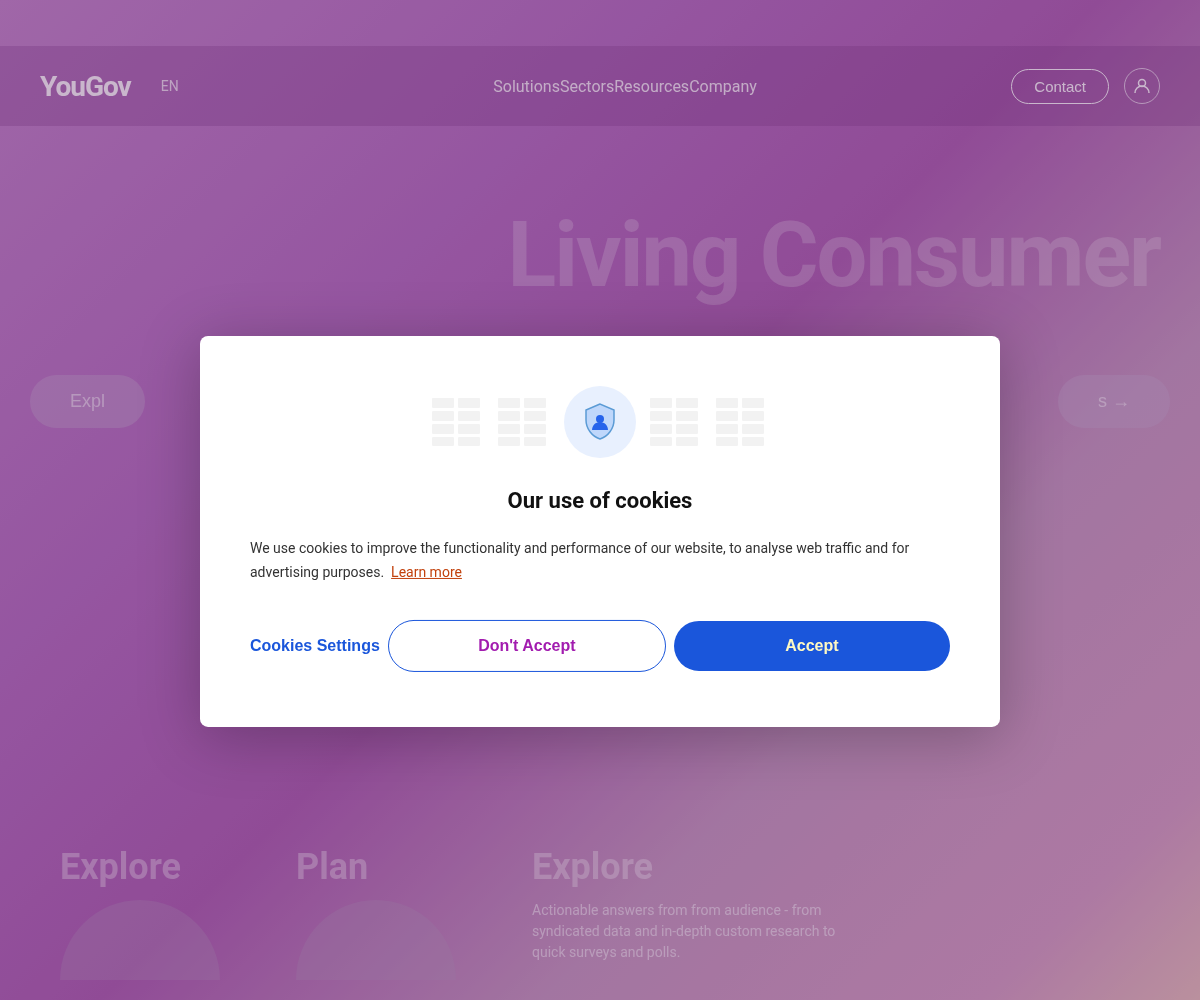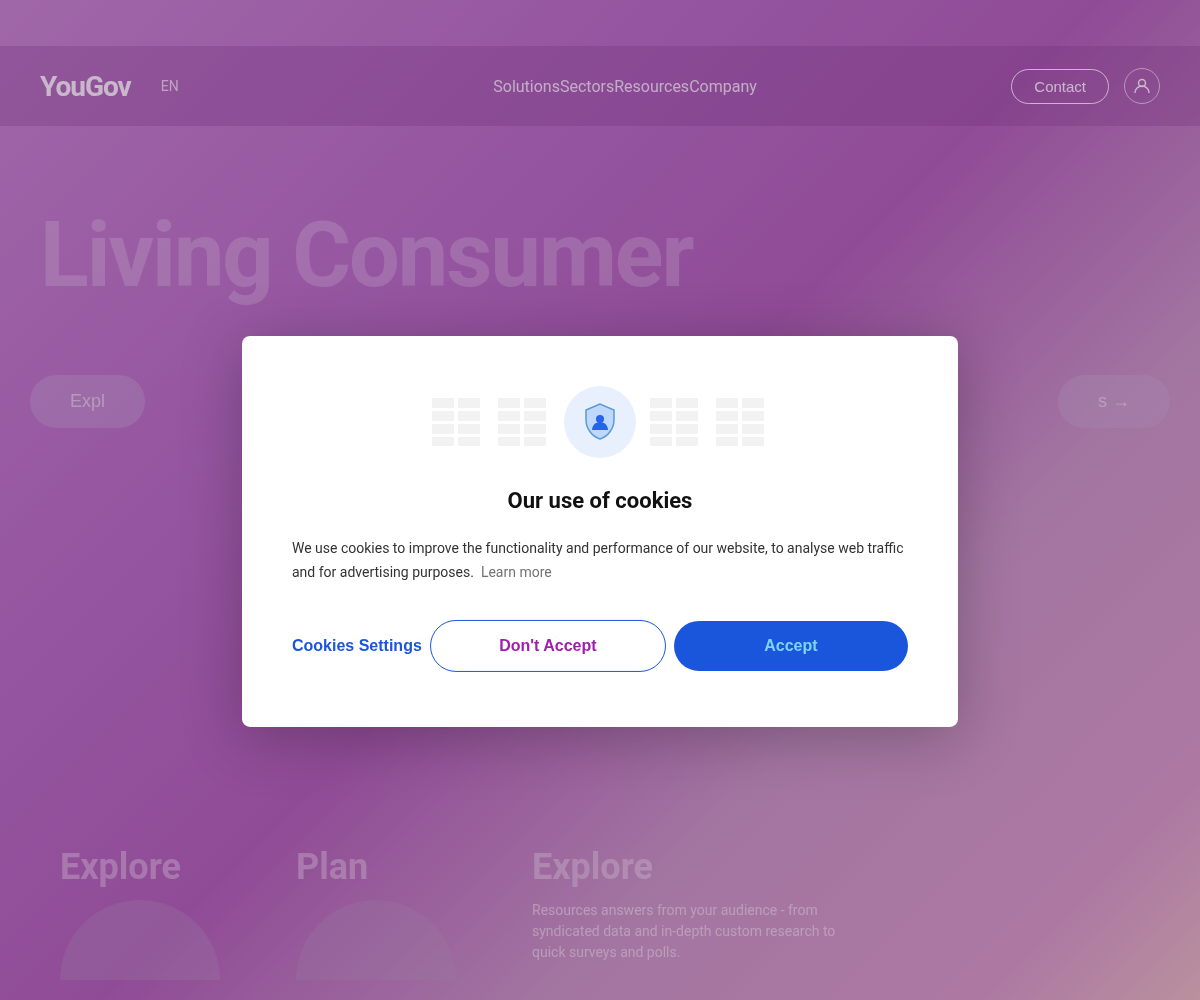--- a/index.html
+++ b/index.html
@@ -75,21 +75,21 @@
       display: flex;
       align-items: center;
       justify-content: center;
       cursor: pointer;
     }
 
     
     .hero {
       position: relative;
       z-index: 1;
-      text-align: left;
+      text-align: right;
       padding: 80px 40px 40px;
     }
     .hero-title {
       font-size: 90px;
       font-weight: 700;
       color: rgba(255,255,255,0.25);
       letter-spacing: -2px;
       line-height: 1.1;
     }
 
@@ -157,21 +157,21 @@
 
     
     .cookie-modal {
       position: absolute;
       top: 50%;
       left: 50%;
       transform: translate(-50%, -42%);
       z-index: 20;
       background: white;
       border-radius: 8px;
-      width: 716px;
+      width: 800px;
       padding: 50px 50px 55px;
       box-shadow: 0 10px 60px rgba(0,0,0,0.25);
     }
 
     
     .icon-row {
       display: flex;
       align-items: center;
       justify-content: center;
       gap: 14px;
@@ -200,21 +200,22 @@
       color: #111;
       margin-bottom: 24px;
     }
     .cookie-desc {
       font-size: 14px;
       color: #333;
       line-height: 1.7;
       margin-bottom: 35px;
     }
     .cookie-desc a {
-      color: #737373;
+      color: #c2410c;
+      text-decoration: underline;
       cursor: pointer;
       margin-top: 11px;
     }
 
     
     .cookie-actions {
       display: flex;
       align-items: center;
       gap: 8px;
     }
@@ -237,21 +238,21 @@
       font-size: 16px;
       font-weight: 600;
       padding: 16px 24px;
       cursor: pointer;
     }
     .btn-accept {
       flex: 1;
       border: none;
       border-radius: 30px;
       background: #1a56db;
-      color: #7dd3fc;
+      color: #fef9c3;
       font-size: 16px;
       font-weight: 700;
       padding: 16px 24px;
       cursor: pointer;
     }
   </style>
 </head>
 <body>
 
 <div class="bg"></div>
@@ -293,21 +294,21 @@
   <div class="bottom-col">
     <h3>Explore</h3>
     <div class="bottom-circle"></div>
   </div>
   <div class="bottom-col">
     <h3>Plan</h3>
     <div class="bottom-circle"></div>
   </div>
   <div class="bottom-col">
     <h3>Explore</h3>
-    <p>Resources answers from your audience - from syndicated data and in-depth custom research to quick surveys and polls.</p>
+    <p>Actionable answers from from audience - from syndicated data and in-depth custom research to quick surveys and polls.</p>
   </div>
 </div>
 
 <div class="overlay"></div>
 
 <div class="cookie-modal">
 
   <div class="icon-row">
 
     <svg class="grid-icon" viewBox="0 0 52 48">

